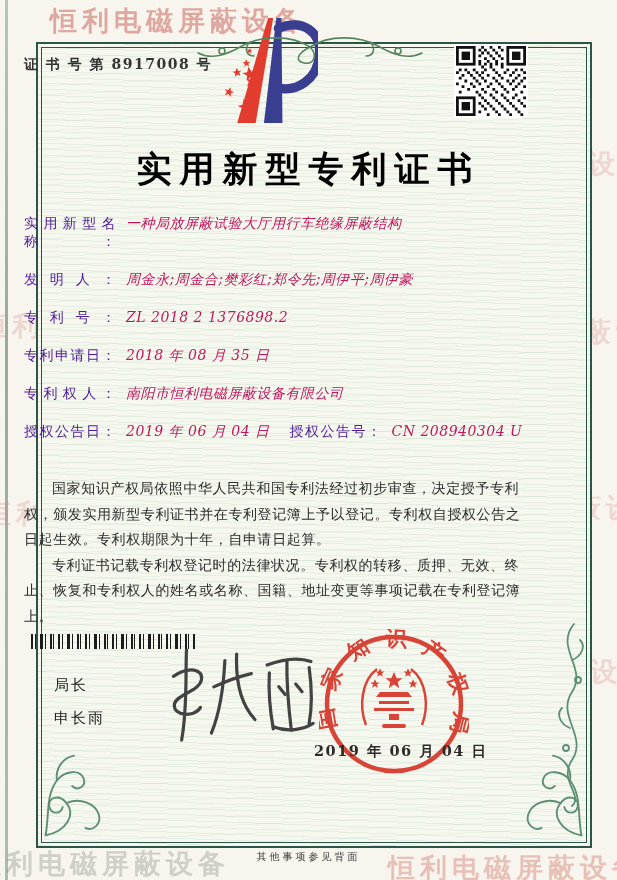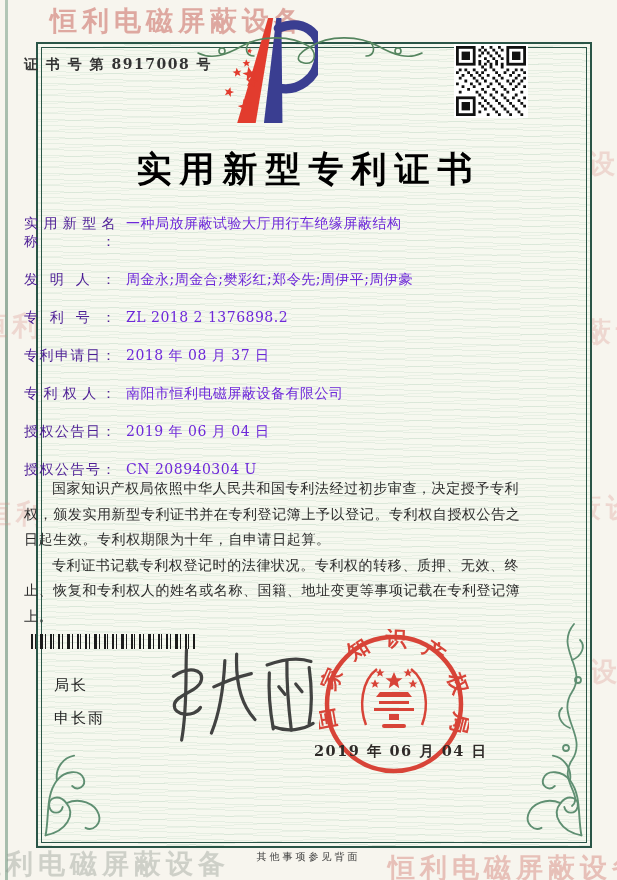--- a/index.html
+++ b/index.html
@@ -30,22 +30,22 @@
   .content{position:absolute;inset:0;z-index:5;color:#222;}
   .cert-no{position:absolute;left:24px;top:56px;font-size:14px;letter-spacing:1.5px;color:#333;font-weight:bold;}
   .logo{position:absolute;left:214px;top:16px;}
   .qr{position:absolute;left:454px;top:44px;background:#fff;padding:2px;}
   .title{position:absolute;left:0;right:0;top:146px;text-align:center;
     font-size:35px;font-weight:700;letter-spacing:8px;color:#000000;}
   .fields{position:absolute;left:24px;top:214px;width:512px;font-size:14px;}
   .f-row{margin-bottom:20px;line-height:18px;}
   .f-label{display:inline-block;width:92px;margin-right:10px;vertical-align:top;
     text-align:justify;text-align-last:justify;letter-spacing:.5px;color:#4c1d95;}
-  .f-value{letter-spacing:.5px;color:#6d28d9;}
-  .grant-row{display:flex;gap:20px;line-height:18px;flex-direction:column;}
+  .f-value{letter-spacing:.5px;color:#be185d;font-style:italic;}
+  .grant-row{display:flex;gap:20px;line-height:18px;}
   .paras{position:absolute;left:24px;top:476px;width:510px;font-size:14px;
     line-height:25.5px;letter-spacing:.6px;color:#2b2b2b;}
   .paras p{margin:0;text-indent:2em;}
   .barcode{position:absolute;left:31px;top:634px;width:166px;height:15px;
     background:repeating-linear-gradient(90deg,
       #1b1b1b 0 2px, transparent 2px 4px,
       #1b1b1b 4px 5px, transparent 5px 9px,
       #1b1b1b 9px 12px, transparent 12px 14px,
       #1b1b1b 14px 15px, transparent 15px 19px,
       #1b1b1b 19px 21px, transparent 21px 22px,
@@ -166,21 +166,21 @@
       <div class="f-row">
         <span class="f-label">实用新型名称：</span><span class="f-value">一种局放屏蔽试验大厅用行车绝缘屏蔽结构</span>
       </div>
       <div class="f-row">
         <span class="f-label">发明人：</span><span class="f-value">周金永;周金合;樊彩红;郑令先;周伊平;周伊豪</span>
       </div>
       <div class="f-row">
         <span class="f-label">专利号：</span><span class="f-value">ZL 2018 2 1376898.2</span>
       </div>
       <div class="f-row">
-        <span class="f-label">专利申请日：</span><span class="f-value">2018 年 08 月 37 日</span>
+        <span class="f-label">专利申请日：</span><span class="f-value">2018 年 08 月 35 日</span>
       </div>
       <div class="f-row">
         <span class="f-label">专利权人：</span><span class="f-value">南阳市恒利电磁屏蔽设备有限公司</span>
       </div>
       <div class="grant-row">
         <span>
           <span class="f-label">授权公告日：</span><span class="f-value">2019 年 06 月 04 日</span>
         </span>
         <span>
           <span class="f-label">授权公告号：</span><span class="f-value">CN 208940304 U</span>

